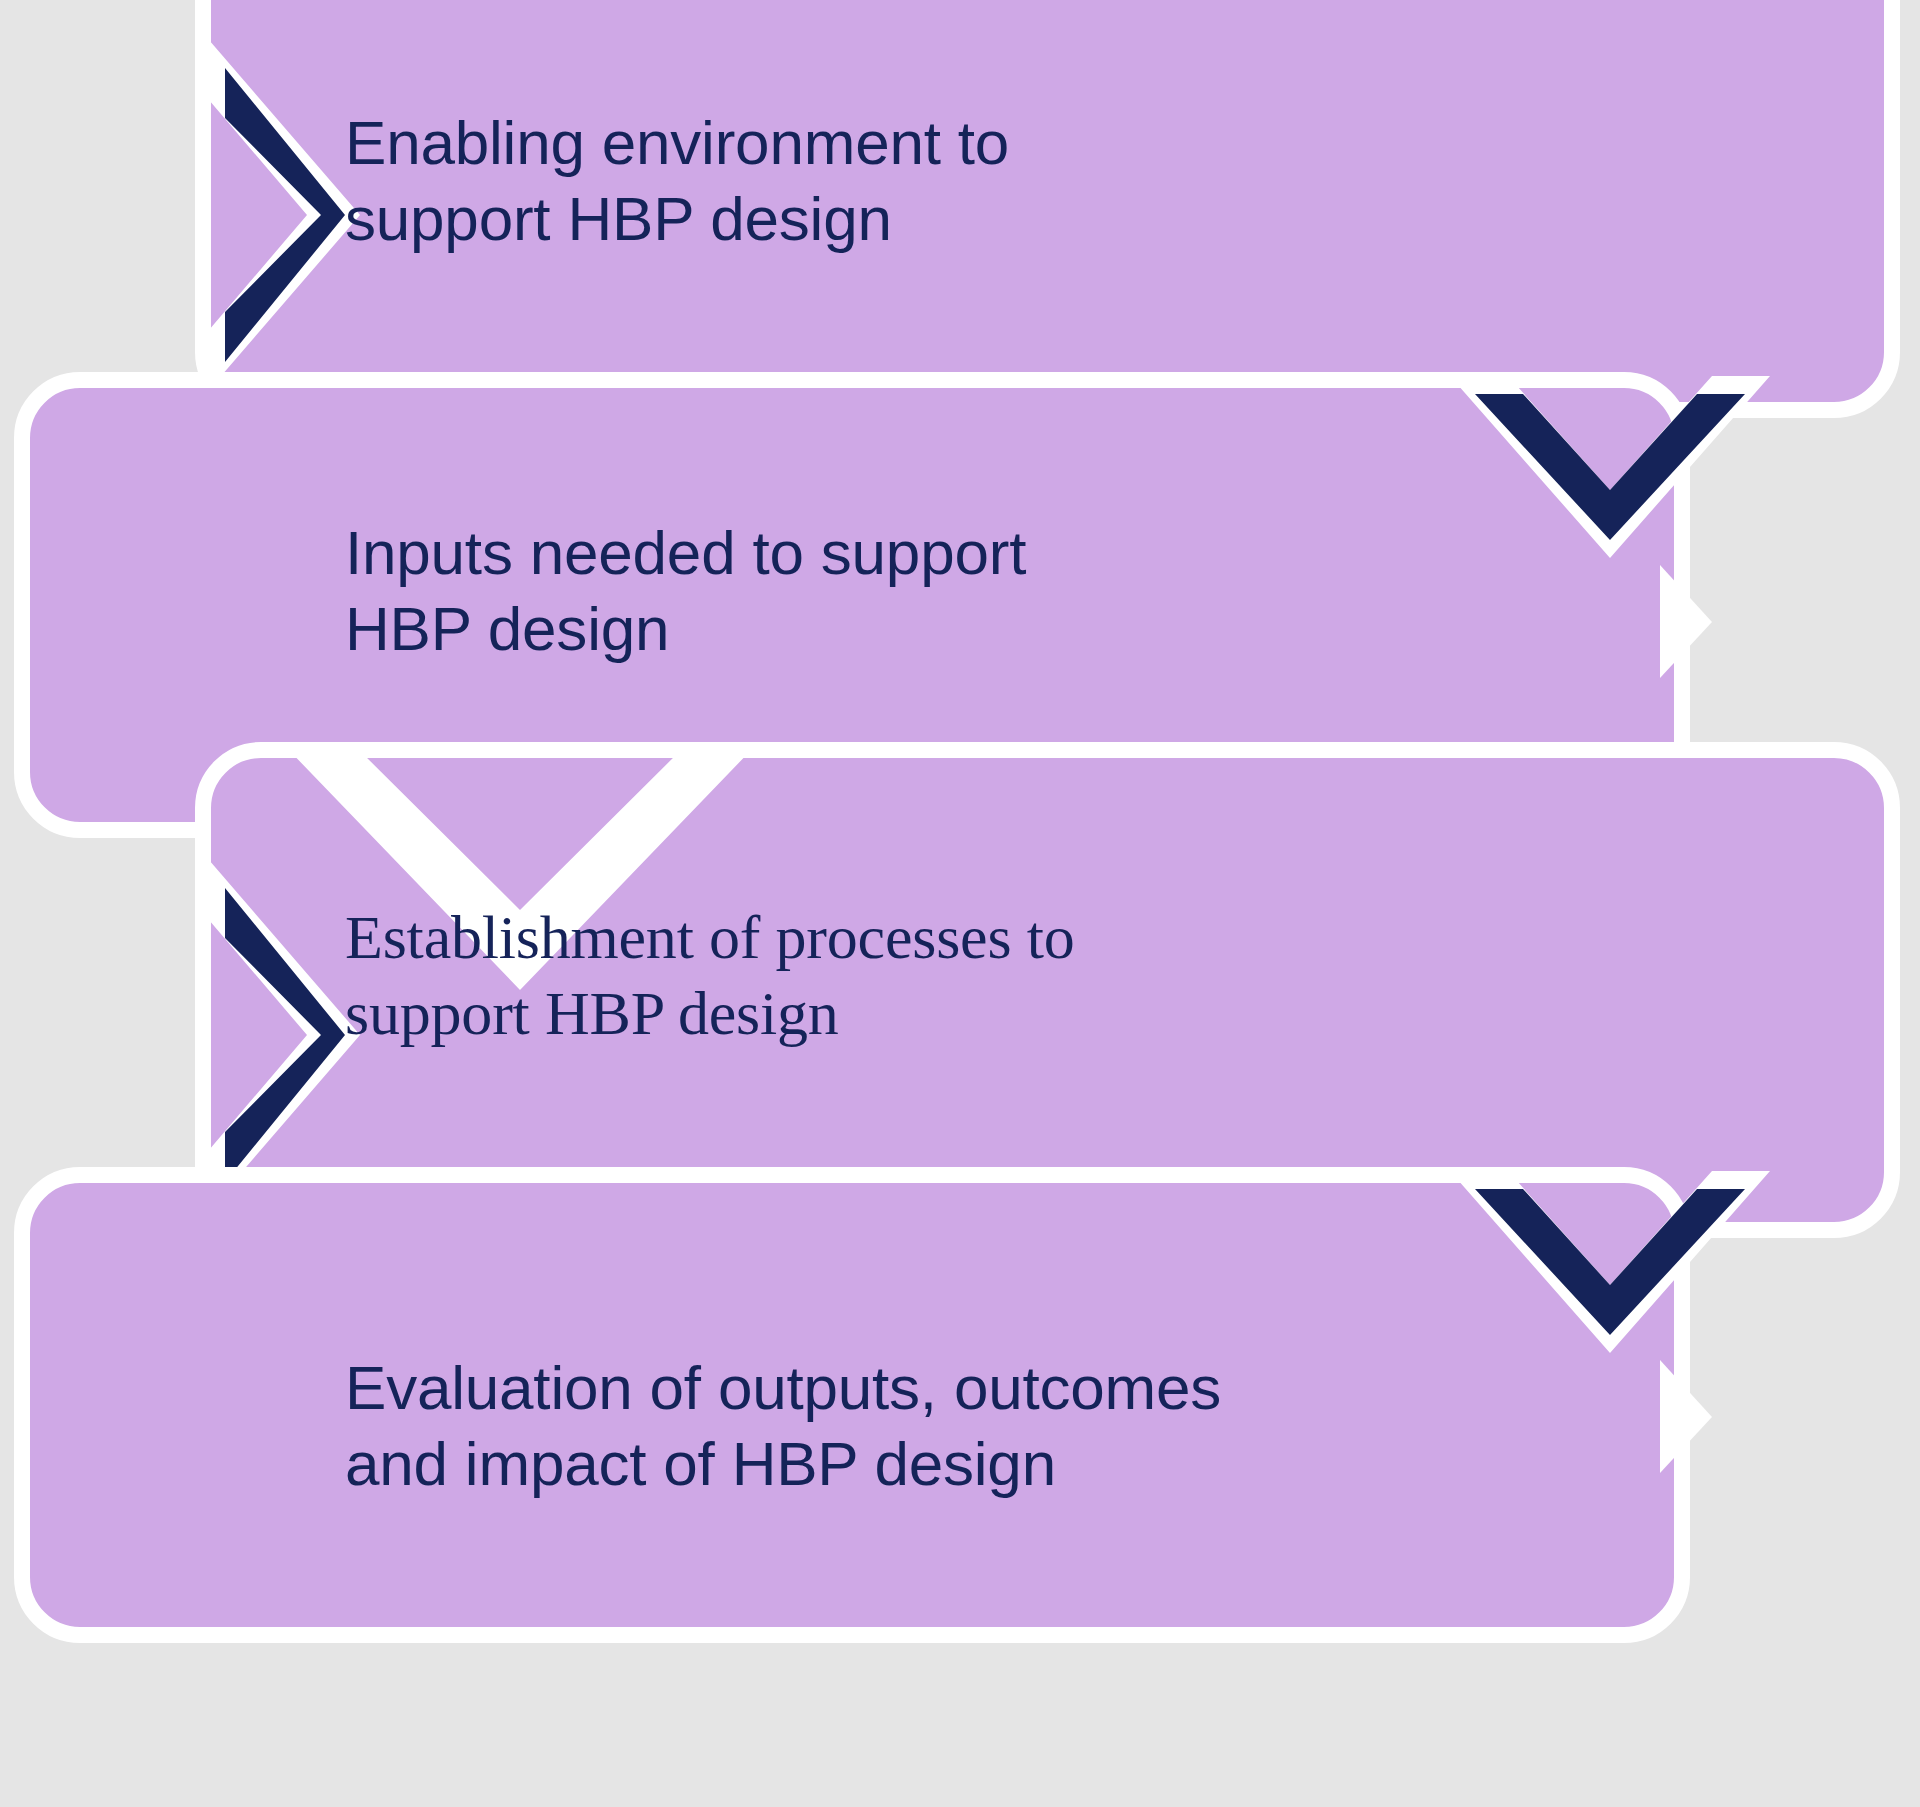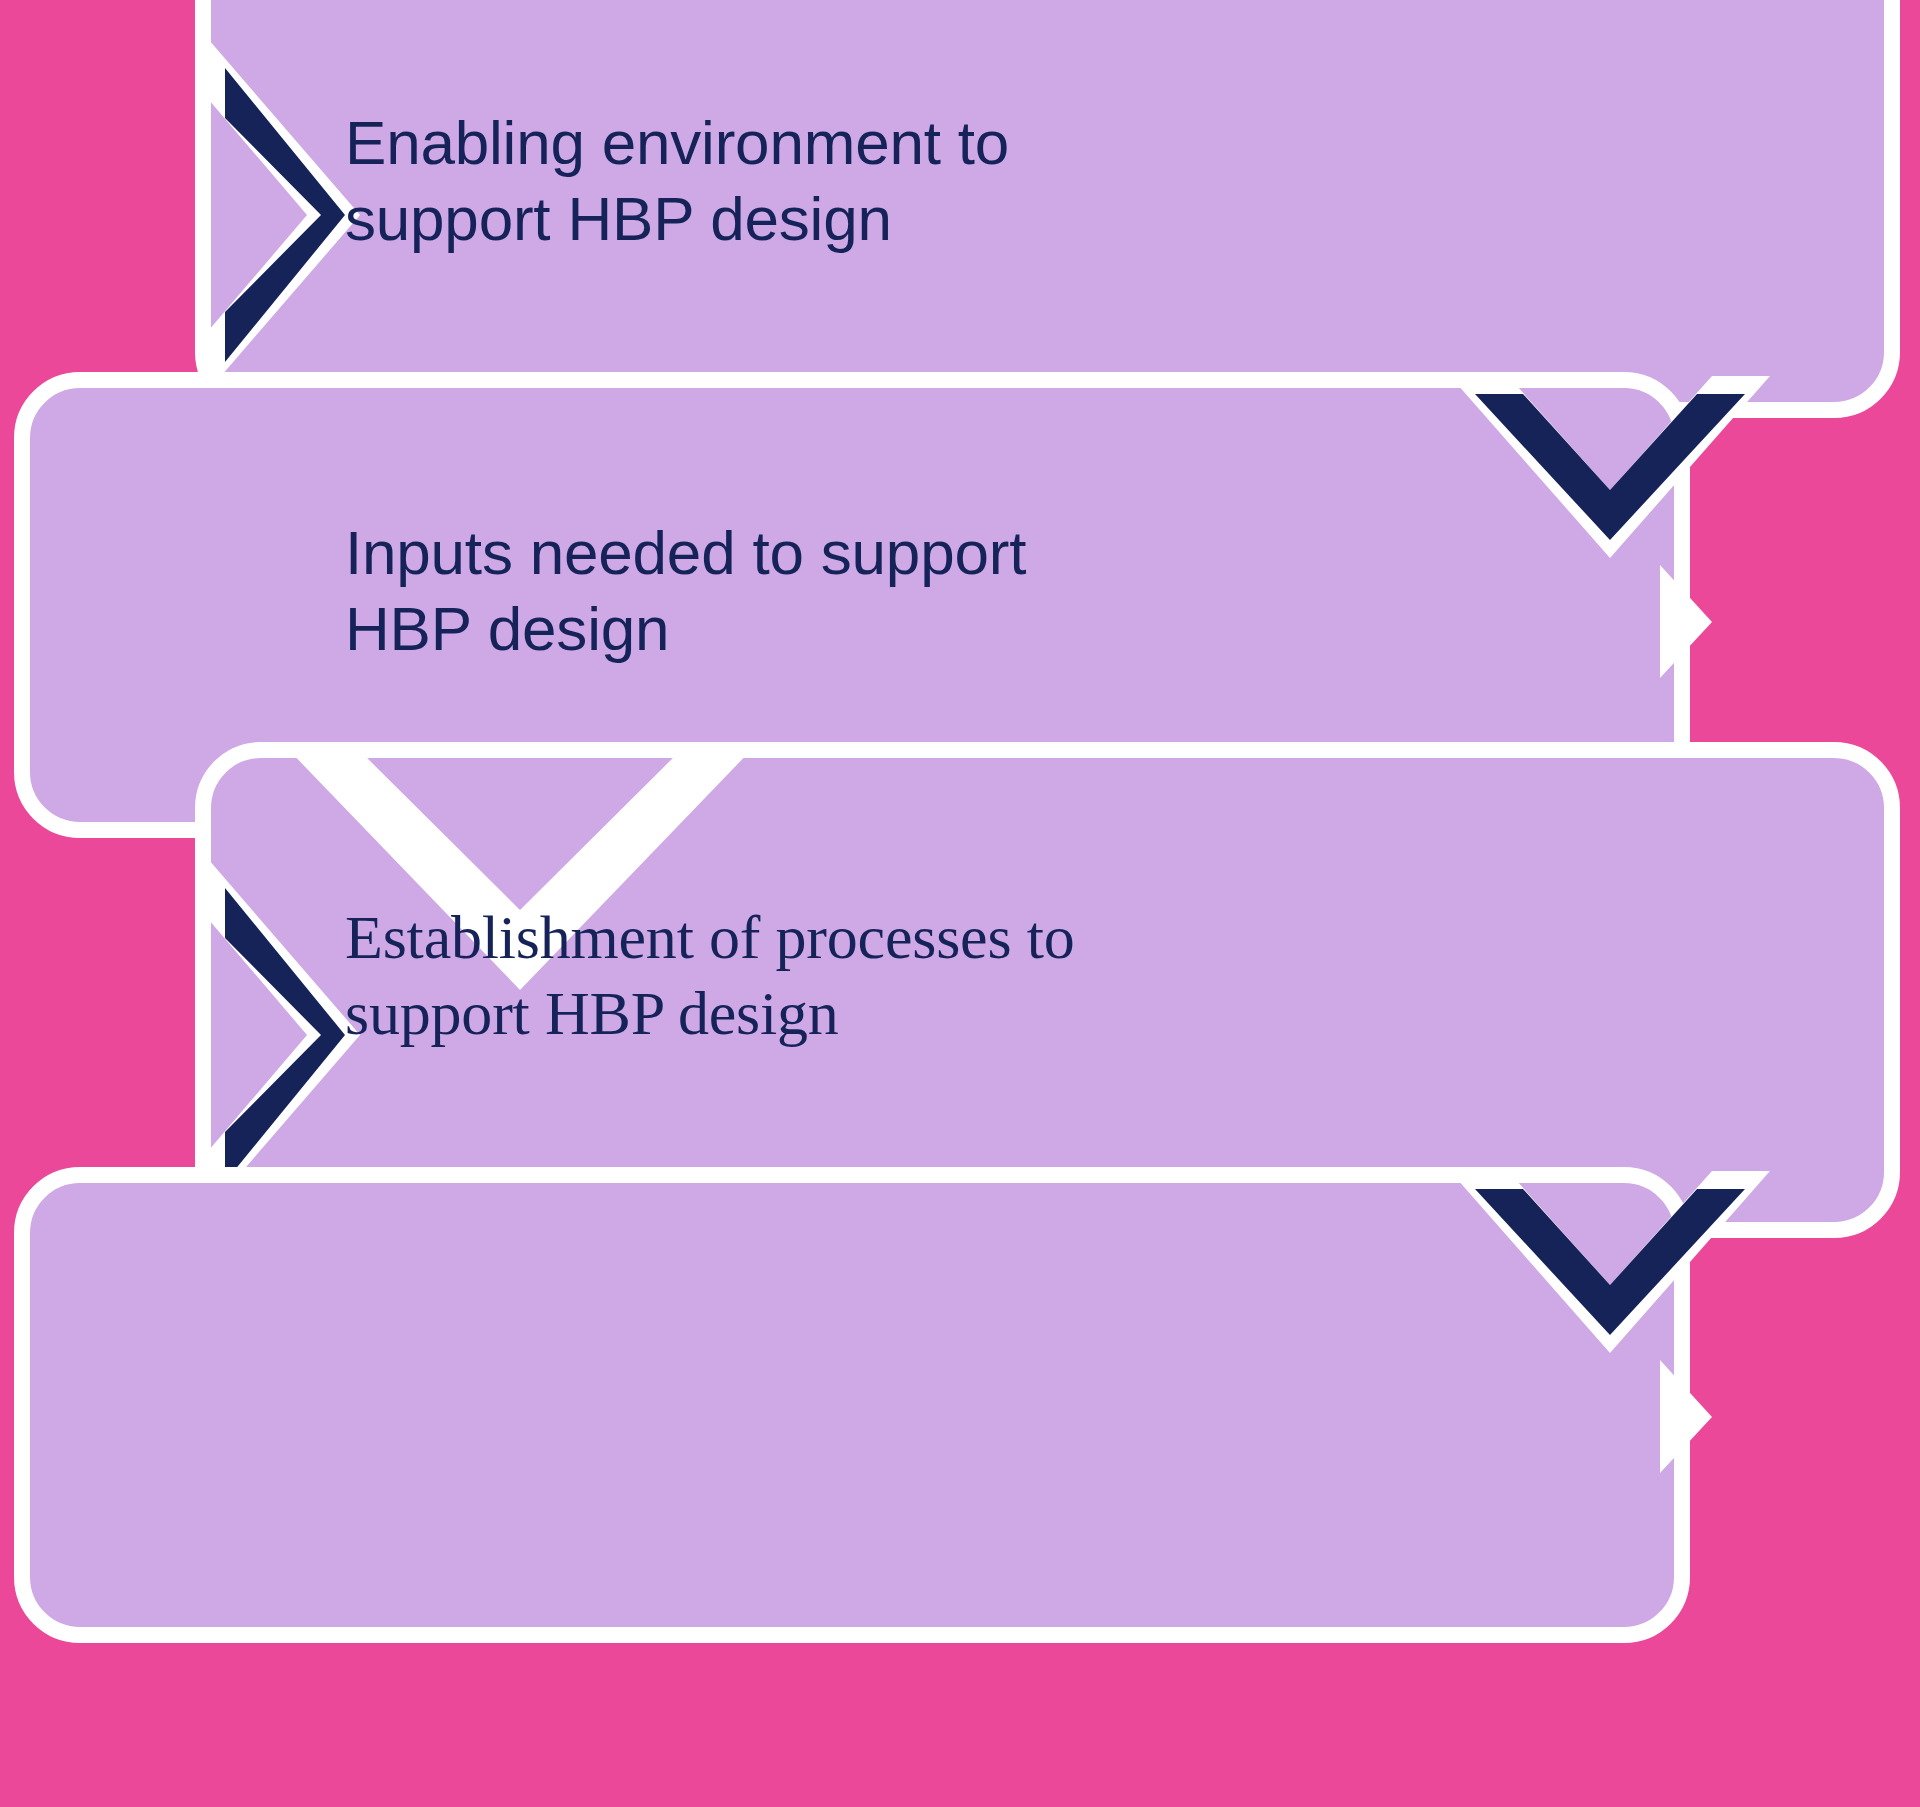--- a/index.html
+++ b/index.html
@@ -4,21 +4,21 @@
 <style>
   html, body {
     margin: 0;
     padding: 0;
     background: #000000;
   }
   #stage {
     position: relative;
     width: 1920px;
     height: 1807px;
-    background: #ec4899;
+    background: #e5e5e5;
     overflow: hidden;
     font-family: "Liberation Sans", sans-serif;
   }
 
   .step-card {
     position: absolute;
     box-sizing: border-box;
   }
 
   .step-card .card-shape {
@@ -99,15 +99,17 @@
 
   <div class="step-card" id="card-4">
     <svg class="card-shape" viewBox="0 0 1705 440" preserveAspectRatio="none">
       <rect x="22" y="-20" width="1660" height="460" rx="58" ry="58" fill="#CFA8E6" stroke="#FFFFFF" stroke-width="16"></rect>
 
       <path d="M 1508 -24 L 1610 90 L 1712 -24 L 1770 -24 L 1610 158 L 1450 -24 Z" fill="#FFFFFF"></path>
       <path d="M 1523 -6 L 1610 90 L 1697 -6 L 1745 -6 L 1610 140 L 1475 -6 Z" fill="#152359"></path>
 
       <path d="M 1660 165 L 1712 222 L 1660 278 L 1660 165 Z" fill="#FFFFFF"></path>
     </svg>
+    <div class="card-label">Evaluation of outputs, outcomes
+and impact of HBP design</div>
   </div>
 
 </div>
 
 </body></html>

